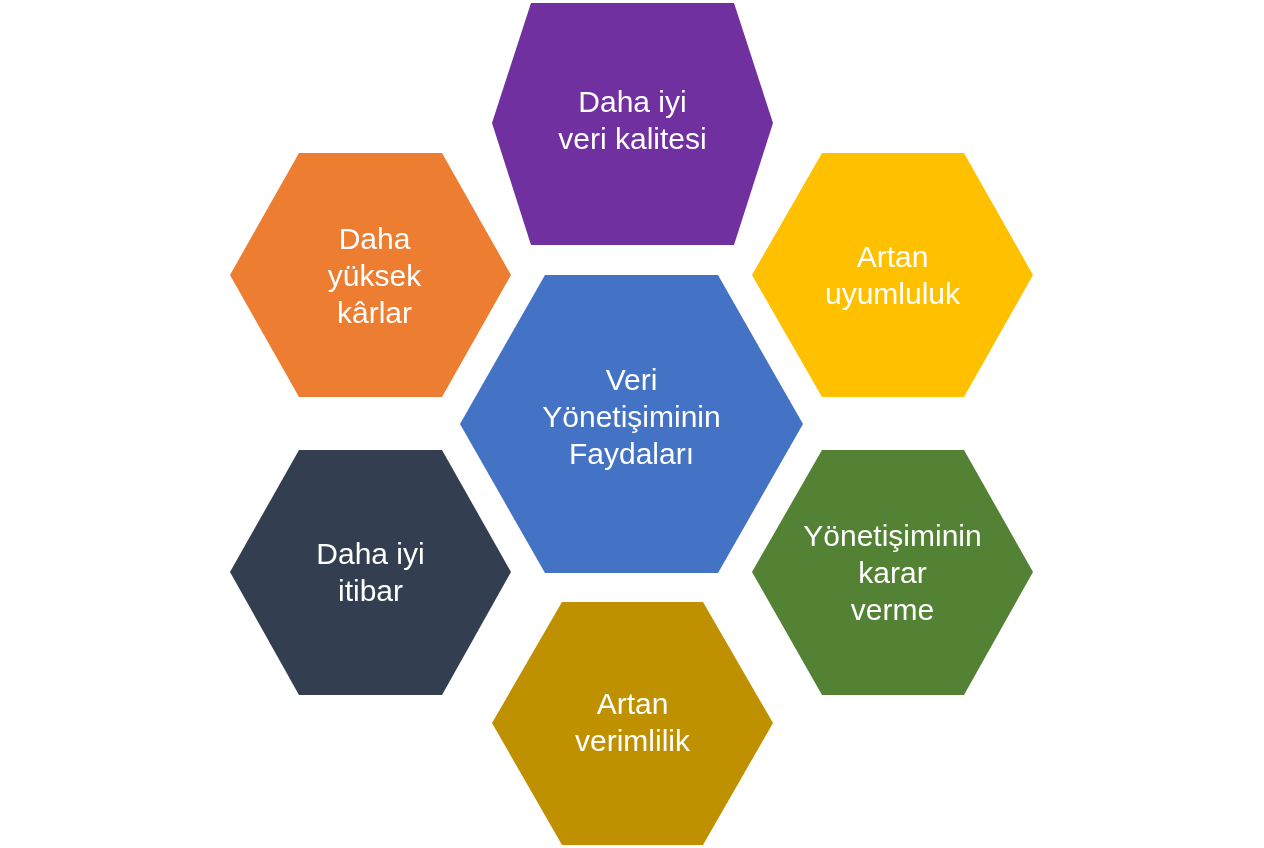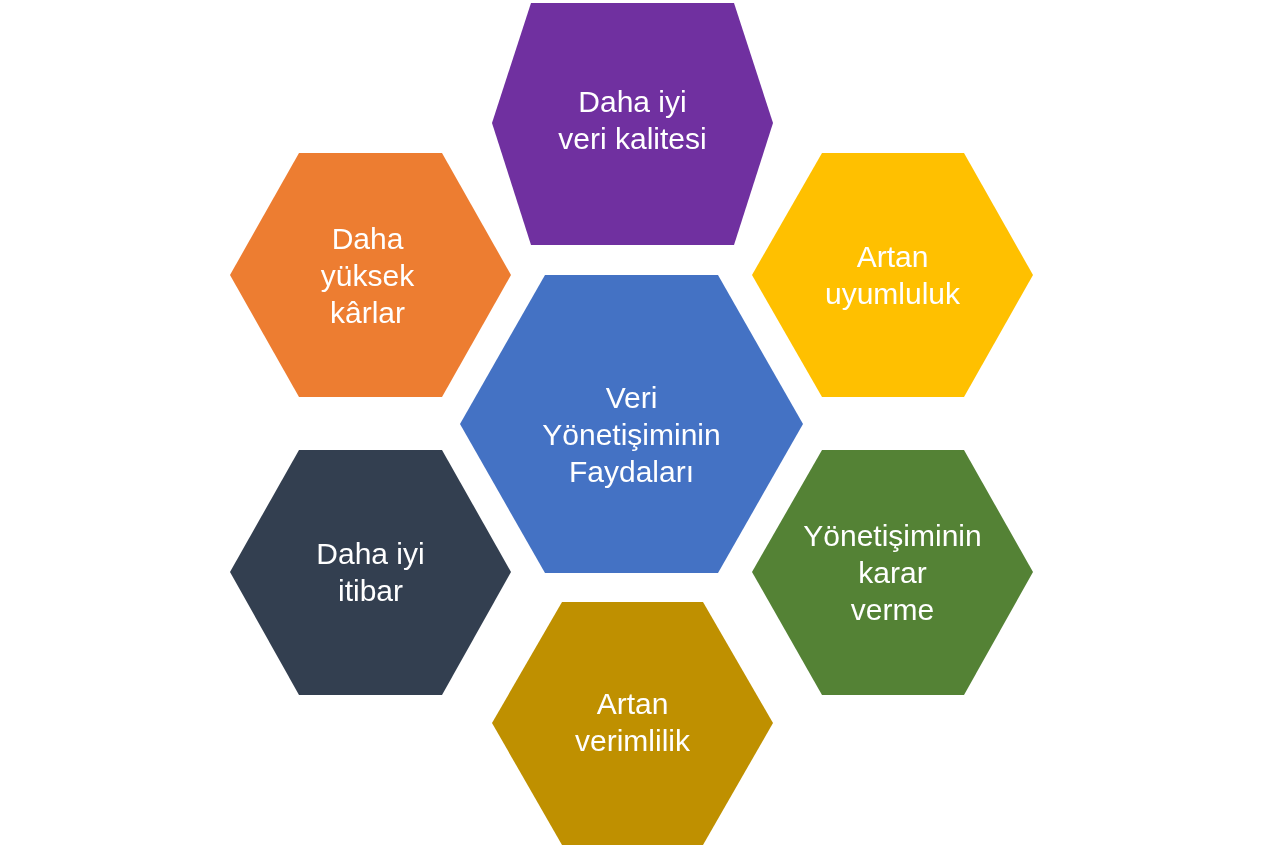--- a/index.html
+++ b/index.html
@@ -52,28 +52,28 @@
     <polygon points="299,450 442,450 511,572 442,695 299,695 230,572" fill="#333F50"></polygon>
 
     <polygon points="822,450 964,450 1033,572 964,695 822,695 752,572" fill="#548235"></polygon>
 
     <polygon points="562,602 703,602 773,723 703,845 562,845 492,723" fill="#BF9000"></polygon>
   </svg>
 
   <div class="hex-label" style="left:492px; top:60px; width:281px; height:120px;">Daha iyi
 veri kalitesi</div>
 
-  <div class="hex-label" style="left:227px; top:215px; width:281px; height:120px;">Daha
+  <div class="hex-label" style="left:234px; top:215px; width:281px; height:120px;">Daha
 yüksek
 kârlar</div>
 
   <div class="hex-label" style="left:752px; top:215px; width:281px; height:120px;">Artan
 uyumluluk</div>
 
-  <div class="hex-label" style="left:460px; top:374px; width:343px; height:120px;">Veri
+  <div class="hex-label" style="left:460px; top:356px; width:343px; height:120px;">Veri
 Yönetişiminin
 Faydaları</div>
 
   <div class="hex-label" style="left:230px; top:512px; width:281px; height:120px;">Daha iyi
 itibar</div>
 
   <div class="hex-label" style="left:752px; top:512px; width:281px; height:120px;">Yönetişiminin
 karar
 verme</div>
 

